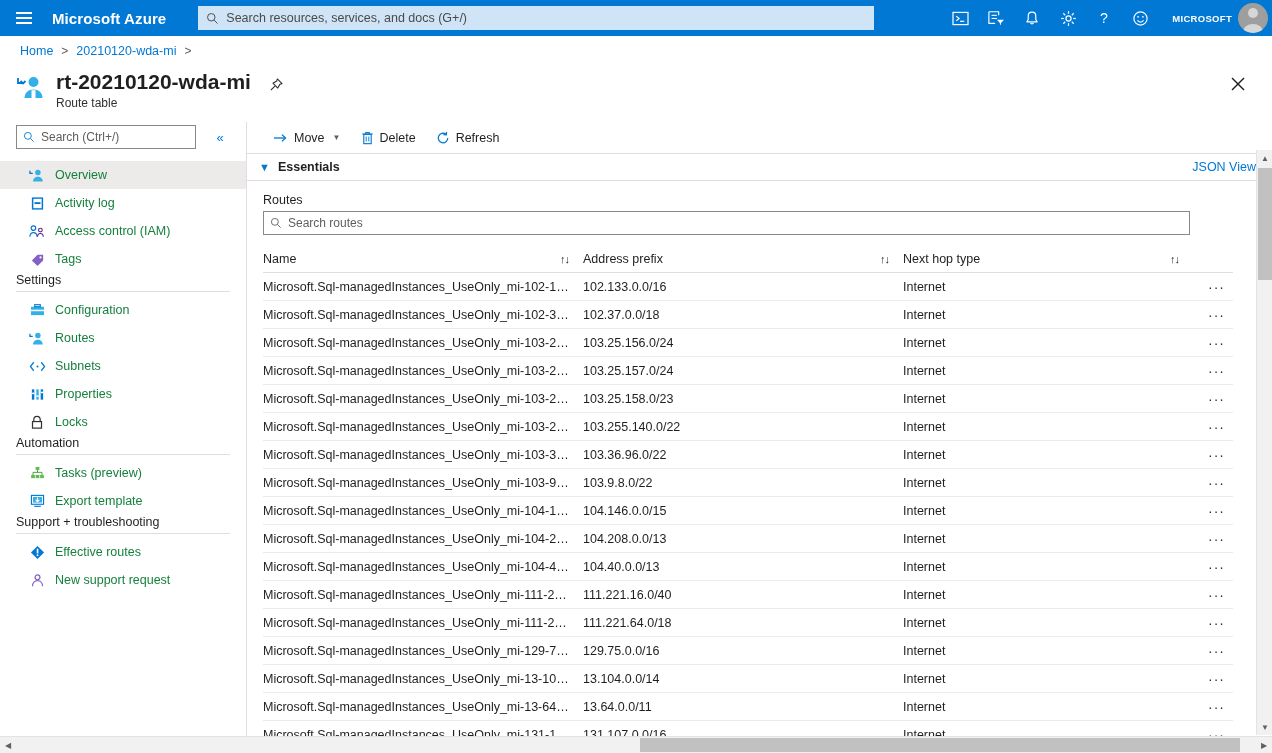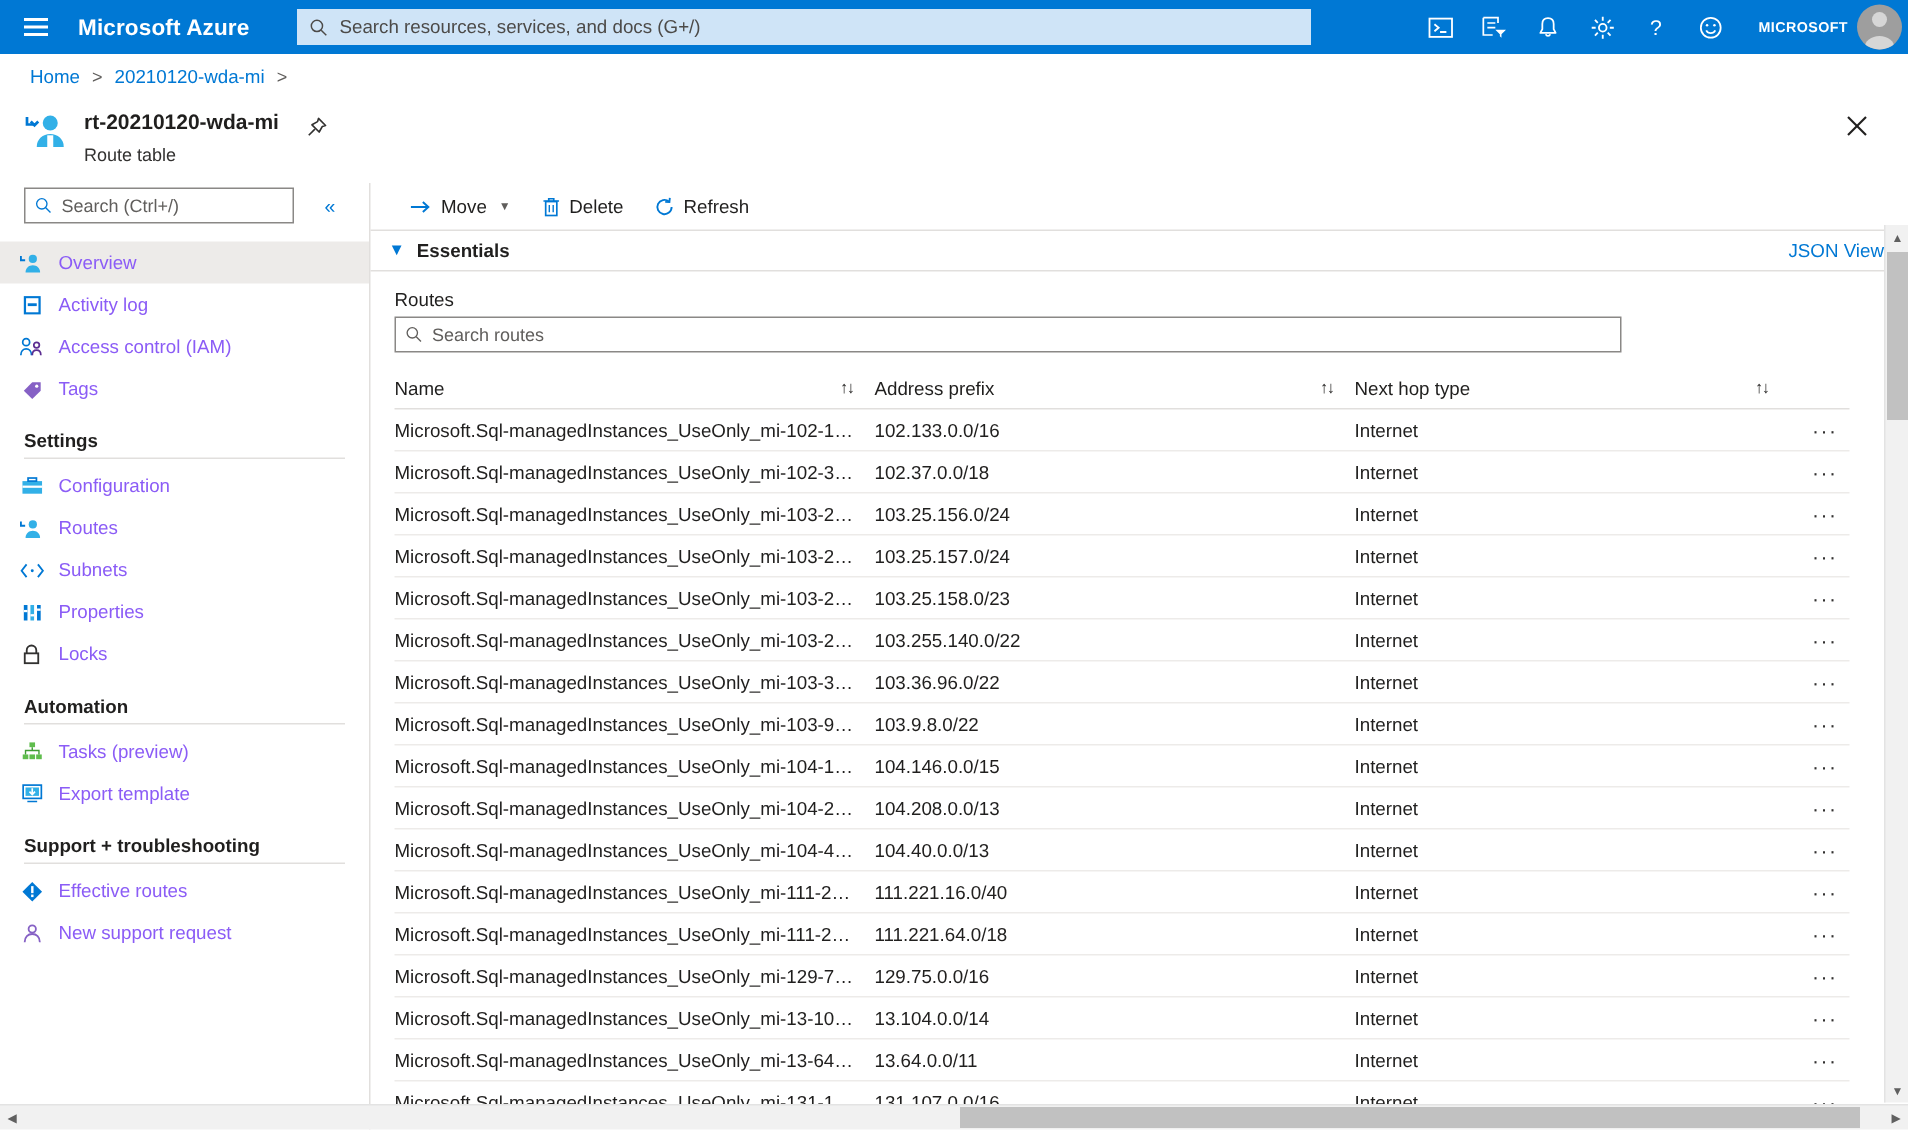--- a/index.html
+++ b/index.html
@@ -79,21 +79,21 @@
   .breadcrumb .sep { color: #605e5c; font-size: 12px; }
 
   
   .title-row {
     position: absolute; top: 68px; left: 14px;
     display: flex; align-items: flex-start;
   }
   .res-icon { width: 36px; height: 36px; margin-top: 2px; }
   .title-text { margin-left: 6px; }
   .title-text h1 {
-    font-size: 14px; font-weight: 600; color: #201f1e;
+    font-size: 21px; font-weight: 600; color: #201f1e;
     line-height: 27px; white-space: nowrap;
   }
   .title-text .subtitle {
     font-size: 12px; color: #323130; margin-top: 1px;
   }
   .pin-btn {
     margin-left: 14px; margin-top: 6px;
     width: 22px; height: 22px; display: flex; align-items: center; justify-content: center;
     cursor: pointer;
   }
@@ -121,30 +121,30 @@
   }
   .navsearch .ph { font-size: 12px; color: #605e5c; margin-left: 6px; }
   .collapse-btn {
     width: 28px; height: 24px; margin-left: 10px;
     display: flex; align-items: center; justify-content: center;
     color: #0078d4; font-size: 13px; cursor: pointer;
   }
   .navlist { margin-top: 9px; }
   .navitem {
     height: 28px; display: flex; align-items: center;
-    padding-left: 12px; cursor: pointer; font-size: 12.5px; color: #8b5cf6;
+    padding-left: 28px; cursor: pointer; font-size: 12.5px; color: #15803d;
   }
   .navitem.active { background: #edebe9; }
   .navitem .ni-icon {
     width: 18px; height: 16px; margin-right: 9px;
     display: flex; align-items: center; justify-content: center; flex: 0 0 18px;
   }
   .navgroup {
-    font-size: 12.5px; font-weight: 700; color: #201f1e;
-    padding: 0 0 0 16px; margin-top: 14px; margin-bottom: 4px;
+    font-size: 12.5px; font-weight: 400; color: #201f1e;
+    padding: 0 0 0 16px; margin-bottom: 4px;
   }
   .navrule {
     height: 1px; background: #e1dfdd; margin: 0 16px 4px 16px;
   }
 
   
   .content {
     position: absolute; top: 122px; left: 246px;
     width: 1026px; height: 631px;
     background: #ffffff;
@@ -172,21 +172,21 @@
   .json-view {
     margin-left: auto; color: #0078d4; font-size: 12.5px; cursor: pointer;
   }
 
   .routes-area { padding: 12px 22px 0 10px; }
   .routes-label { font-size: 12.5px; color: #201f1e; margin-bottom: 4px; margin-left: 6px; }
   .routes-search {
     height: 24px; border: 1px solid #8a8886; background: #fff;
     display: flex; align-items: center; padding: 0 6px;
     margin: 0 0 0 6px;
-    width: 818px;
+    width: 927px;
     cursor: text;
   }
   .routes-search .ph { font-size: 12px; color: #605e5c; margin-left: 6px; }
 
   
   .tbl { margin-left: 6px; width: 970px; }
   .tbl-head {
     display: flex; height: 28px;
     border-bottom: 1px solid #e1dfdd; margin-top: 10px;
     font-size: 12.5px; color: #201f1e;

